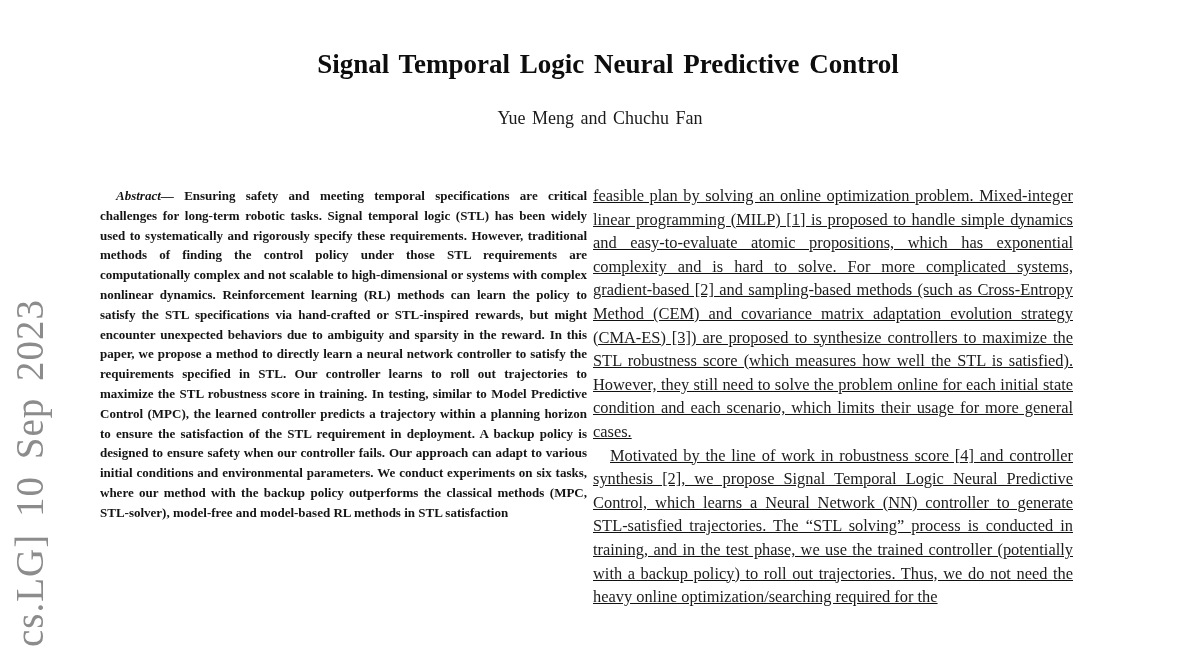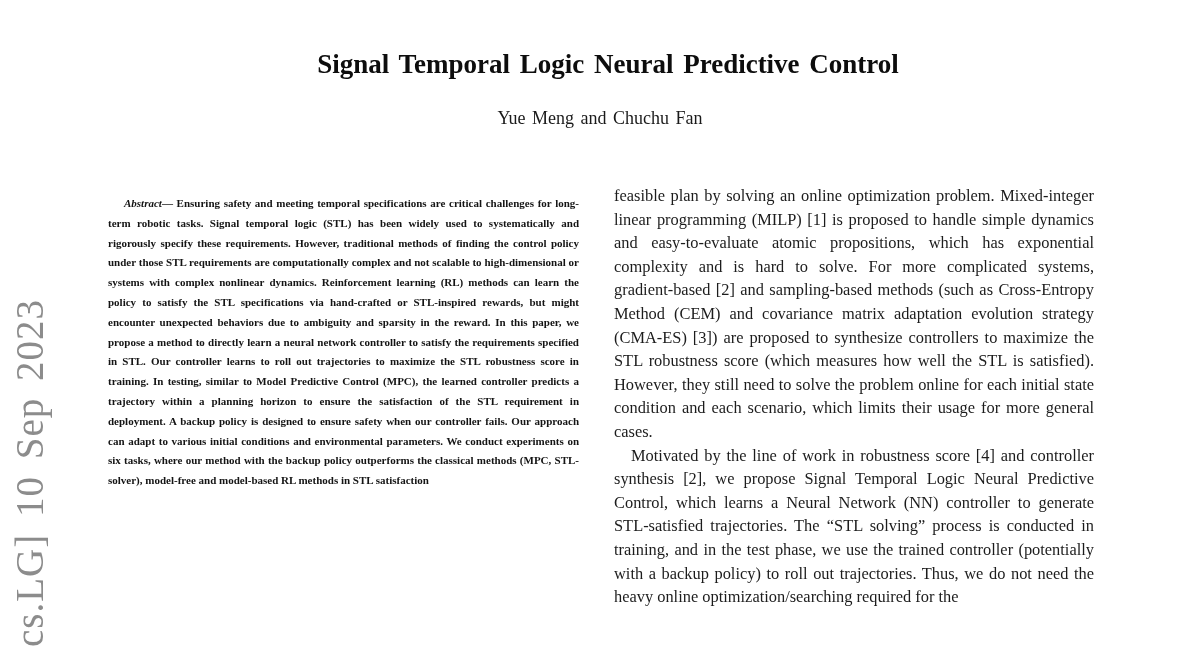--- a/index.html
+++ b/index.html
@@ -43,27 +43,28 @@
     top: 186px;
     overflow: hidden;
   }
   .col-left {
     left: 100px;
     width: 487px;
     height: 462px;
   }
   .col-right {
     top: 184px;
-    left: 614px;
+    left: 593px;
     width: 480px;
     height: 464px;
+    text-decoration: underline;
   }
   .abstract-para {
-    margin: 8px;
-    font-size: 11px;
+    margin: 0;
+    font-size: 13px;
     line-height: 19.8px;
     font-weight: bold;
     text-align: justify;
     text-indent: 16px;
     color: #141414;
   }
   .abstract-label {
     font-style: italic;
   }
   .body-para {

